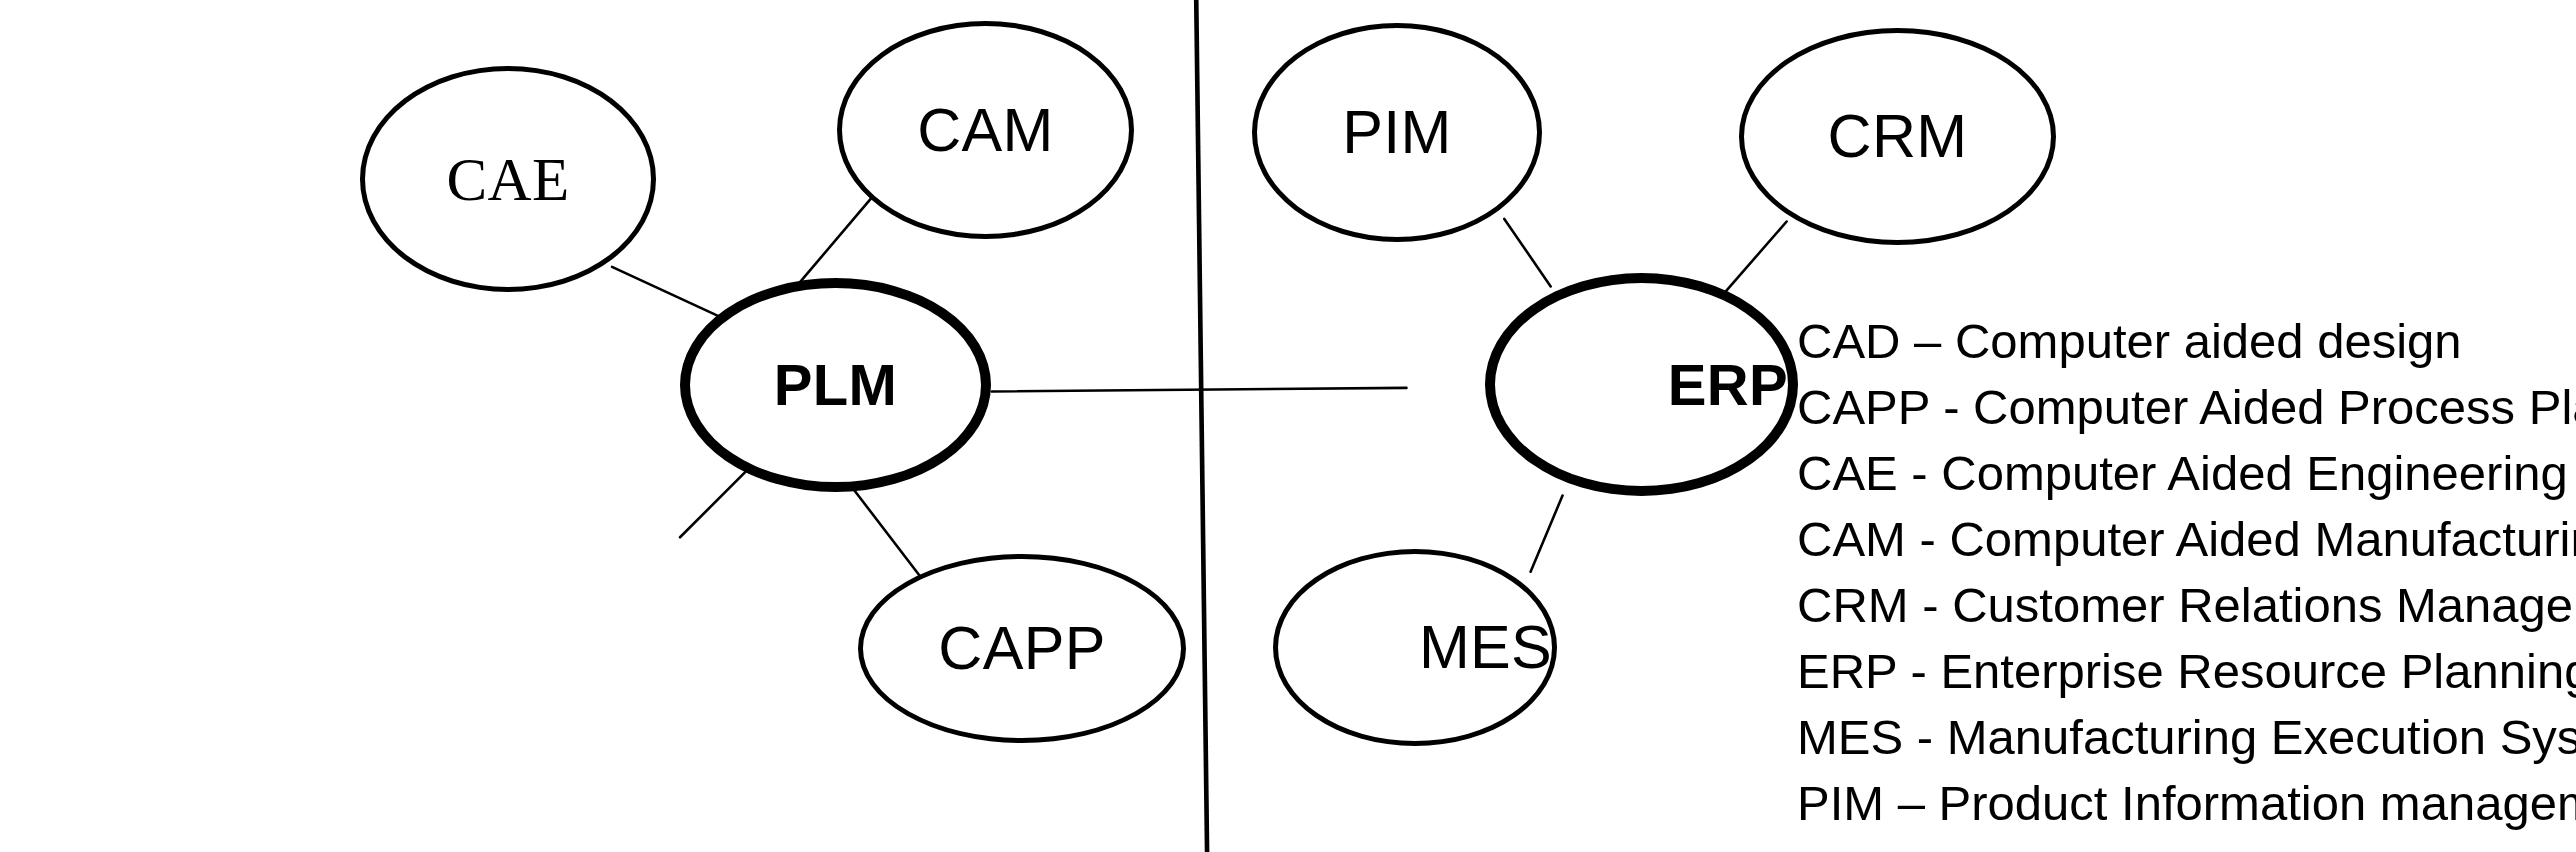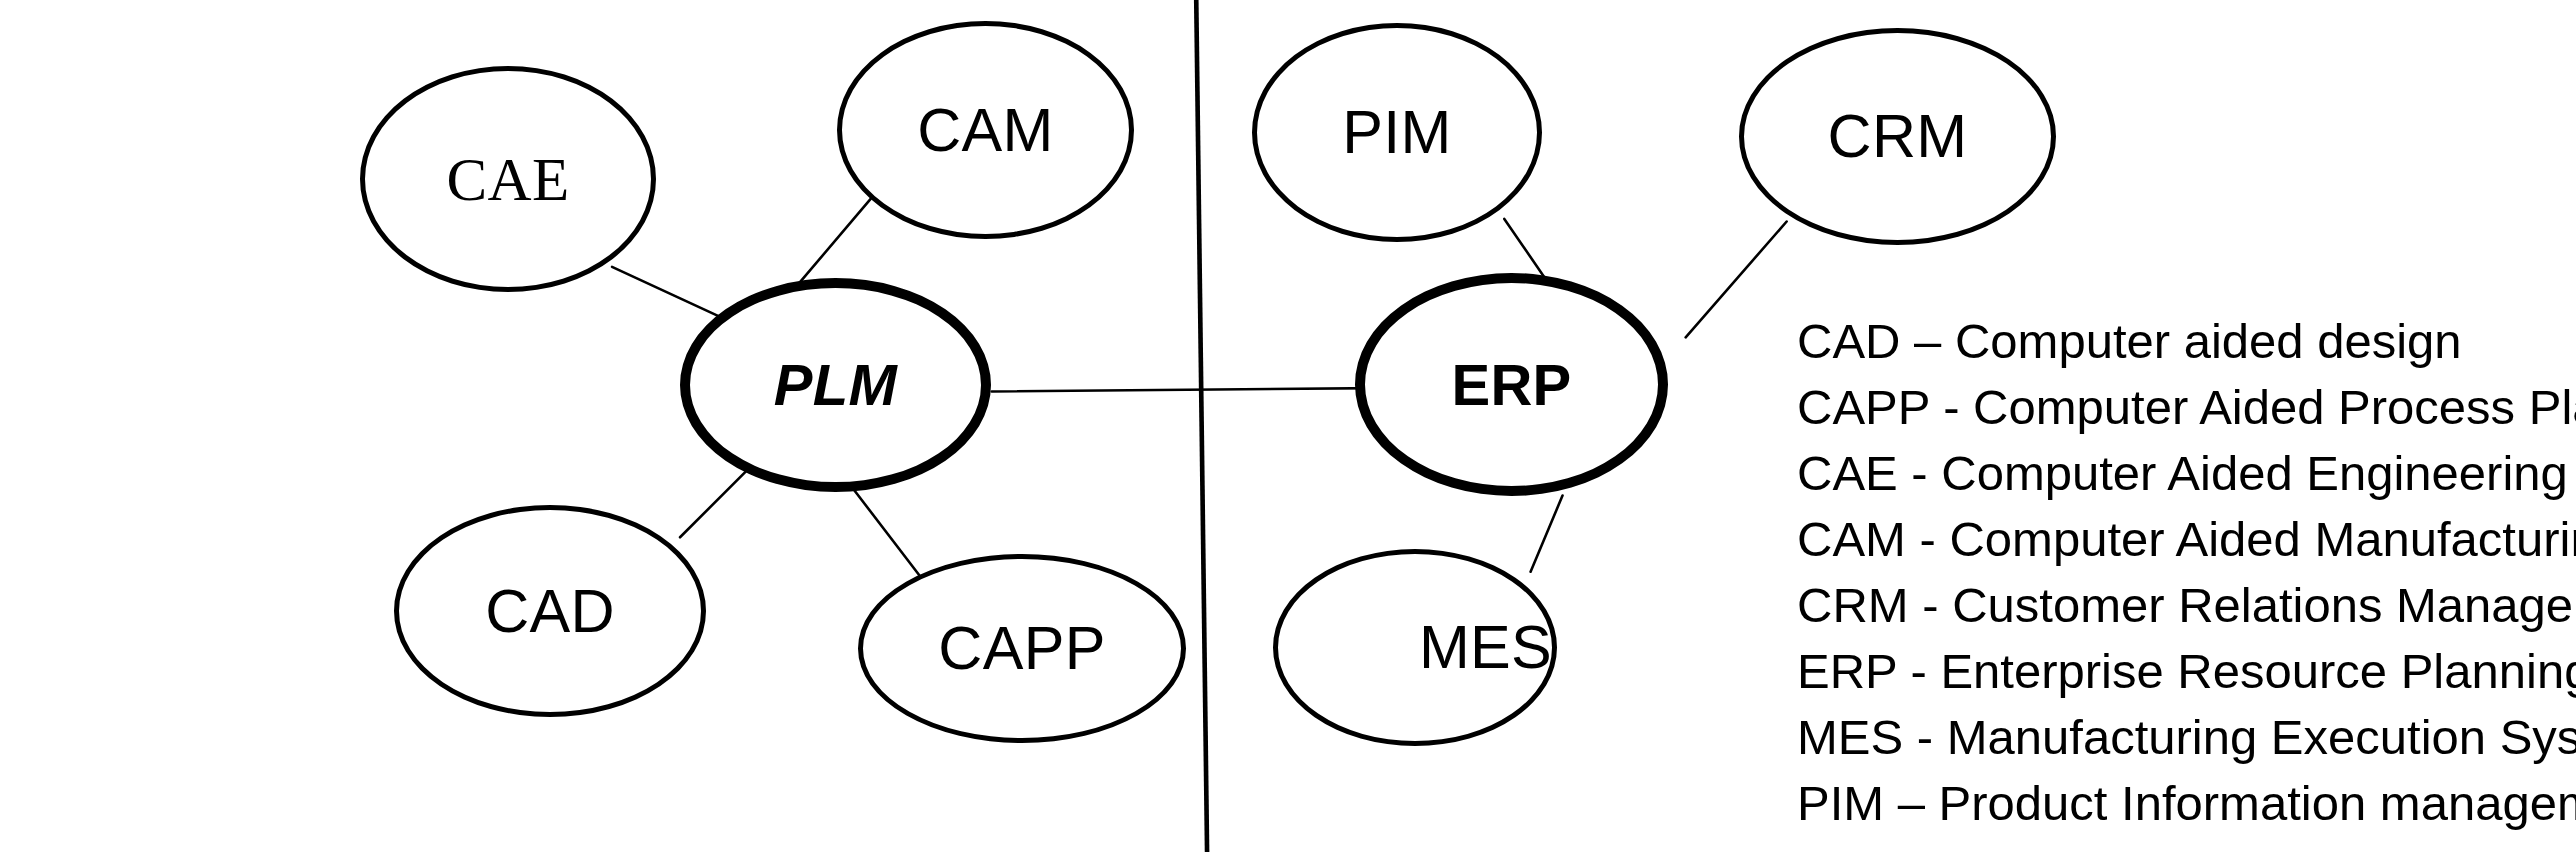--- a/index.html
+++ b/index.html
@@ -92,34 +92,31 @@
         <line x1="1793" y1="1128" x2="1650" y2="941"></line>
         <line x1="2920" y1="425" x2="3010" y2="556"></line>
         <line x1="3468" y1="430" x2="3272" y2="655"></line>
         <line x1="2971" y1="1110" x2="3033" y2="962"></line>
         <line x1="1925" y1="760" x2="2730" y2="753"></line>
       </g>
     <line id="divider-line" stroke="#000000" stroke-width="9" stroke-linecap="butt" x1="2322" y1="0" x2="2343" y2="1654"></line>
   </svg>
 
   <div id="nodes-layer">
-      <div class="node hub" style="left: 680px; top: 278px; width: 311px; height: 214px; font-style: italic;">
+      <div class="node hub" style="left: 680px; top: 278px; width: 311px; height: 214px;">
         <span class="node-label">PLM</span>
       </div>
-      <div class="node hub" style="left: 1355px; top: 273px; width: 313px; height: 223px;">
+      <div class="node hub" style="left: 1485px; top: 273px; width: 313px; height: 223px; justify-content: flex-end;">
         <span class="node-label">ERP</span>
       </div>
       <div class="node satellite" style="left: 360px; top: 66px; width: 296px; height: 226px; font-family: Liberation Serif, serif;">
         <span class="node-label">CAE</span>
       </div>
       <div class="node satellite" style="left: 837px; top: 21px; width: 297px; height: 218px;">
         <span class="node-label">CAM</span>
-      </div>
-      <div class="node satellite" style="left: 394px; top: 505px; width: 312px; height: 212px;">
-        <span class="node-label">CAD</span>
       </div>
       <div class="node satellite" style="left: 858px; top: 554px; width: 328px; height: 189px;">
         <span class="node-label">CAPP</span>
       </div>
       <div class="node satellite" style="left: 1252px; top: 23px; width: 290px; height: 219px;">
         <span class="node-label">PIM</span>
       </div>
       <div class="node satellite" style="left: 1739px; top: 28px; width: 317px; height: 217px;">
         <span class="node-label">CRM</span>
       </div>

